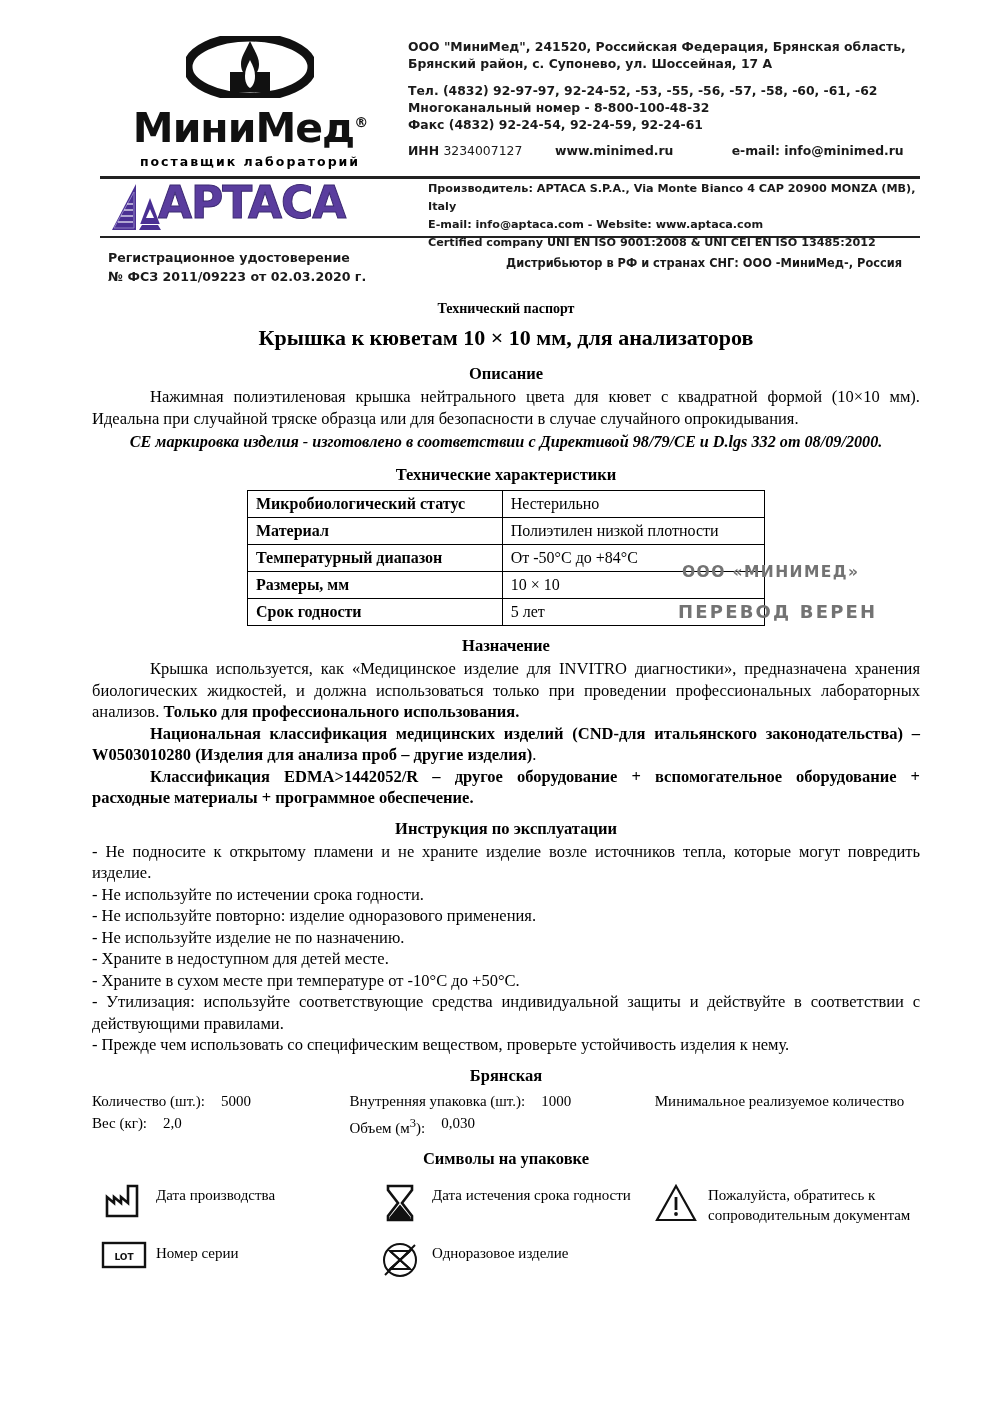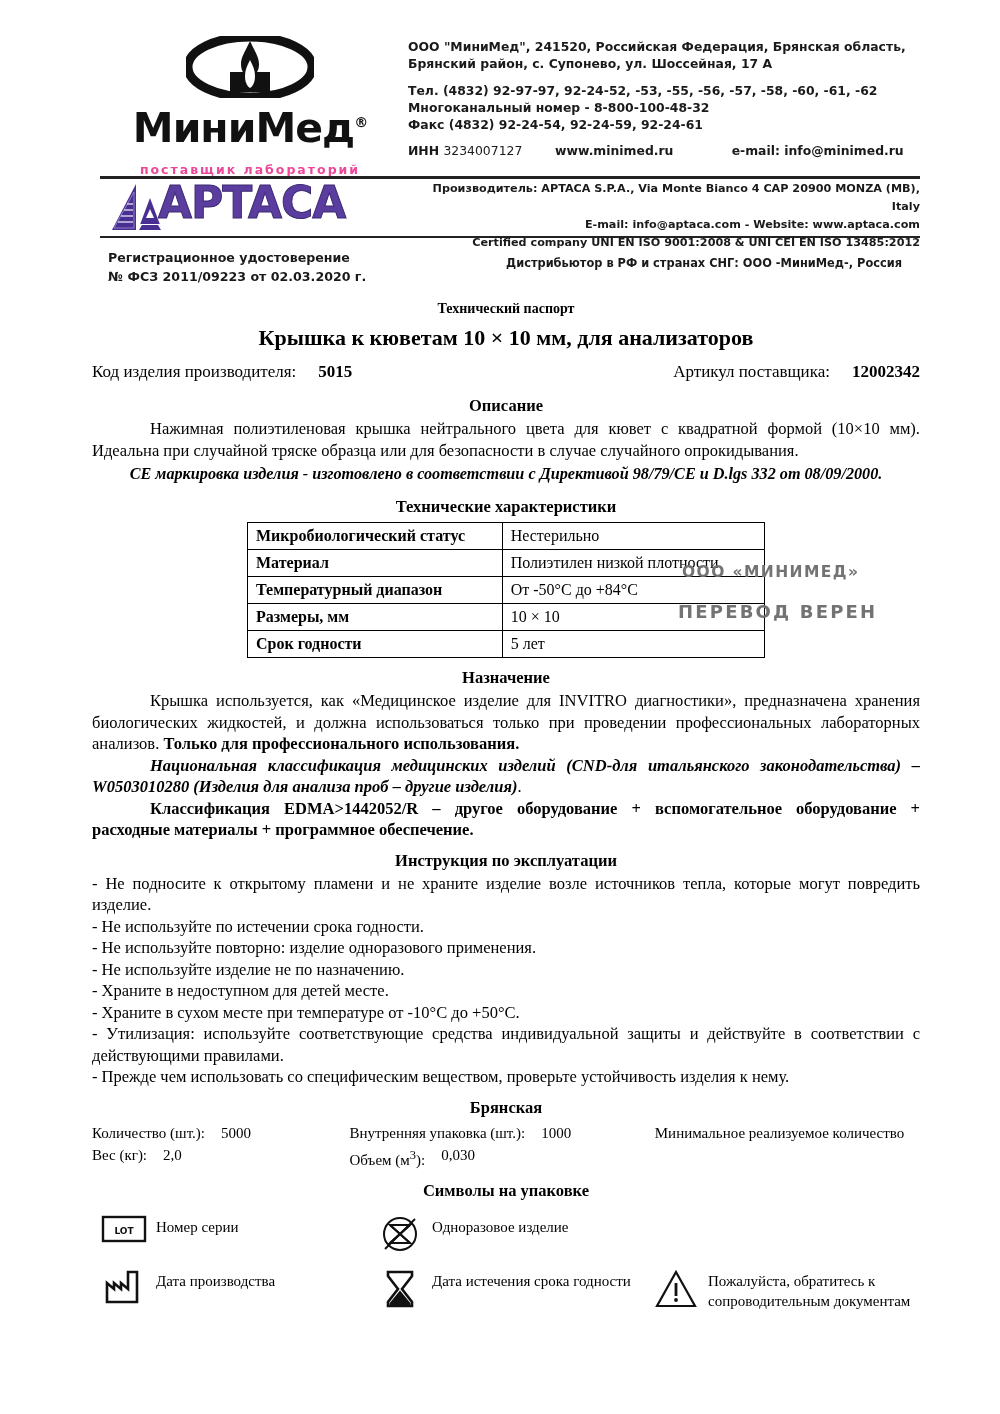--- a/index.html
+++ b/index.html
@@ -8,21 +8,21 @@
 
   
   .hdr{position:absolute;left:0;top:0;width:1000px;height:175px;}
   .logo-box{position:absolute;left:100px;top:36px;width:300px;height:140px;}
   .logo-oval{position:absolute;left:86px;top:0px;width:128px;height:62px;}
   .logo-word{position:absolute;left:0;top:62px;width:300px;text-align:center;
     font-family:"DejaVu Sans",sans-serif;font-weight:bold;font-size:41px;line-height:48px;
     letter-spacing:-1px;color:#111;}
   .logo-word sup{font-size:14px;vertical-align:super;}
   .logo-sub{position:absolute;left:0;top:118px;width:300px;text-align:center;
-    font-family:"DejaVu Sans",sans-serif;font-weight:bold;font-size:12.5px;letter-spacing:2.0px;color:#ec4899;margin-top:8px;}
+    font-family:"DejaVu Sans",sans-serif;font-weight:bold;font-size:12.5px;letter-spacing:2.0px;color:#000000;}
 
   .hdr-right{position:absolute;left:408px;top:38px;width:510px;
     font-family:"DejaVu Sans",sans-serif;font-weight:bold;font-size:12.4px;color:#1a1a1a;}
   .hdr-right .ln{line-height:17px;white-space:nowrap;}
   .hdr-gap{height:10px;}
   .inn-row{display:flex;margin-top:10px;line-height:16px;}
   .inn-row .c1{width:150px;}
   .inn-row .c2{width:180px;}
   .inn-row .c3{width:190px;}
   .inn-lbl{font-weight:bold;text-align:center;}
@@ -32,41 +32,41 @@
   .rule1{top:176px;height:3px;}
   .rule2{top:236px;height:2px;}
 
   
   .aptaca-band{position:absolute;left:0;top:178px;width:840px;height:62px;}
   .apt-logo{position:absolute;left:108px;top:0px;width:320px;height:58px;}
   .apt-tri{position:absolute;left:0;top:4px;width:60px;height:50px;}
   .apt-word{position:absolute;left:50px;top:-1px;
     font-family:"DejaVu Sans",sans-serif;font-weight:bold;font-size:44px;letter-spacing:-1px;
     color:#5a3d9e;-webkit-text-stroke:1px #3d2a72;}
-  .apt-right{position:absolute;left:428px;top:2px;width:492px;text-align:right;
+  .apt-right{position:absolute;left:428px;top:2px;width:492px;
     font-family:"DejaVu Sans",sans-serif;font-weight:bold;font-size:11.2px;color:#1a1a1a;line-height:18px;}
 
   .reg-block{position:absolute;left:108px;top:248px;
     font-family:"DejaVu Sans",sans-serif;font-weight:bold;font-size:12.6px;line-height:19px;color:#1a1a1a;}
   .dist-block{position:absolute;left:506px;top:256px;
     font-family:"DejaVu Sans",sans-serif;font-weight:bold;font-size:11.4px;color:#1a1a1a;}
 
   
   .doc{position:absolute;left:92px;top:296px;width:828px;}
   .c{text-align:center;}
   .b{font-weight:bold;}
   .t1{font-size:14px;font-weight:bold;line-height:26px;}
   .t2{font-size:22px;font-weight:bold;line-height:32px;}
   .row-codes{display:flex;justify-content:space-between;font-size:17px;line-height:28px;margin-top:4px;}
   .row-codes .lbl{font-weight:normal;}
   .row-codes .val{font-weight:bold;margin-left:22px;}
   .sec-h{font-size:16.5px;font-weight:bold;text-align:center;line-height:25px;margin-top:7px;}
   .p{font-size:16.5px;line-height:21.5px;text-align:justify;}
   .p.ind{text-indent:58px;}
-  .it{font-style:italic;font-weight:bold;}
+  .it{font-weight:bold;}
   .ce-line{font-size:16.2px;font-weight:bold;font-style:italic;text-align:center;line-height:26px;}
 
   
   .tbl-wrap{position:relative;margin:3px auto 0;width:518px;}
   table.spec{border-collapse:collapse;width:518px;font-size:16px;}
   table.spec td{border:1px solid #000;padding:2px 8px;line-height:22px;height:22px;}
   table.spec td.k{width:244px;font-weight:bold;}
   table.spec td.v{width:258px;}
 
   .stamp{position:absolute;color:#737373;font-family:"DejaVu Sans",sans-serif;font-weight:bold;
@@ -156,24 +156,20 @@
     <div>Регистрационное удостоверение</div>
     <div>№ ФСЗ 2011/09223 от 02.03.2020 г.</div>
   </div>
   <div class="dist-block">Дистрибьютор в РФ и странах СНГ: ООО -МиниМед-, Россия</div>
 
   <div class="doc">
 
     <div class="t1 c">Технический паспорт</div>
     <div class="t2 c">Крышка к кюветам 10 × 10 мм, для анализаторов</div>
 
-    <div class="row-codes">
-      <div><span class="lbl">Код изделия производителя:</span><span class="val">5015</span></div>
-      <div><span class="lbl">Артикул поставщика:</span><span class="val">12002342</span></div>
-    </div>
 
     <div class="sec-h">Описание</div>
     <div class="p ind">Нажимная полиэтиленовая крышка нейтрального цвета для кювет с квадратной формой (10×10 мм). Идеальна при случайной тряске образца или для безопасности в случае случайного опрокидывания.</div>
     <div class="ce-line">CE маркировка изделия - изготовлено в соответствии с Директивой 98/79/CE и D.lgs 332 от 08/09/2000.</div>
 
     <div class="sec-h">Технические характеристики</div>
     <div class="tbl-wrap">
       <table class="spec">
         <tbody>
           <tr>
@@ -243,20 +239,53 @@
         <div class="pg-row">
             <span class="pg-lbl">Минимальное реализуемое количество</span>
           </div>
       </div>
     </div>
 
     <div class="sec-h">Символы на упаковке</div>
 
     <div class="sym-area">
       <div class="sym-row">
+
+        <div class="sym-cell">
+          <div class="sym-ic">
+            <svg width="40" height="36" viewBox="0 0 40 36">
+              <path d="M3 33 L3 14 L10 20 L10 14 L17 20 L17 14 L24 20 L24 3 L33 3 L33 33 Z" fill="none" stroke="#111" stroke-width="2.6" stroke-linejoin="miter"></path>
+            </svg>
+          </div>
+          <div class="sym-tx">Дата производства</div>
+        </div>
+
+        <div class="sym-cell">
+          <div class="sym-ic">
+            <svg width="34" height="40" viewBox="0 0 34 40">
+              <path d="M5 3 L29 3 L29 7 L19 20 L29 33 L29 37 L5 37 L5 33 L15 20 L5 7 Z" fill="none" stroke="#111" stroke-width="2.6" stroke-linejoin="miter"></path>
+              <path d="M6.5 34.2 L27.5 34.2 L27.5 36 L6.5 36 Z M17 21.6 L27.5 34.2 L6.5 34.2 Z" fill="#111"></path>
+            </svg>
+          </div>
+          <div class="sym-tx">Дата истечения срока годности</div>
+        </div>
+
+        <div class="sym-cell">
+          <div class="sym-ic">
+            <svg width="44" height="40" viewBox="0 0 44 40">
+              <polygon points="22,3 41,37 3,37" fill="none" stroke="#111" stroke-width="2.2"></polygon>
+              <rect x="20.6" y="14" width="2.8" height="13" fill="#111"></rect>
+              <circle cx="22" cy="31" r="1.9" fill="#111"></circle>
+            </svg>
+          </div>
+          <div class="sym-tx">Пожалуйста, обратитесь к сопроводительным документам</div>
+        </div>
+      </div>
+
+      <div class="sym-row">
         <div class="sym-cell">
           <div class="sym-ic">
             <svg width="46" height="28" viewBox="0 0 46 28">
               <rect x="2" y="2" width="42" height="24" fill="none" stroke="#111" stroke-width="2.4"></rect>
               <text x="23" y="19" font-family="DejaVu Sans, sans-serif" font-size="9" font-weight="bold" text-anchor="middle" fill="#111">LOT</text>
             </svg>
           </div>
           <div class="sym-tx">Номер серии</div>
         </div>
 
@@ -267,53 +296,20 @@
               <path d="M9 10 L29 28 M29 10 L9 28" stroke="#111" stroke-width="2" fill="none"></path>
               <path d="M9 10 L29 10 L9 28 L29 28 Z" fill="none" stroke="#111" stroke-width="2"></path>
               <line x1="4" y1="34" x2="34" y2="4" stroke="#111" stroke-width="2"></line>
             </svg>
           </div>
           <div class="sym-tx">Одноразовое изделие</div>
         </div>
 
         <div class="sym-cell"></div>
       </div>
-
-      <div class="sym-row">
-
-        <div class="sym-cell">
-          <div class="sym-ic">
-            <svg width="40" height="36" viewBox="0 0 40 36">
-              <path d="M3 33 L3 14 L10 20 L10 14 L17 20 L17 14 L24 20 L24 3 L33 3 L33 33 Z" fill="none" stroke="#111" stroke-width="2.6" stroke-linejoin="miter"></path>
-            </svg>
-          </div>
-          <div class="sym-tx">Дата производства</div>
-        </div>
-
-        <div class="sym-cell">
-          <div class="sym-ic">
-            <svg width="34" height="40" viewBox="0 0 34 40">
-              <path d="M5 3 L29 3 L29 7 L19 20 L29 33 L29 37 L5 37 L5 33 L15 20 L5 7 Z" fill="none" stroke="#111" stroke-width="2.6" stroke-linejoin="miter"></path>
-              <path d="M6.5 34.2 L27.5 34.2 L27.5 36 L6.5 36 Z M17 21.6 L27.5 34.2 L6.5 34.2 Z" fill="#111"></path>
-            </svg>
-          </div>
-          <div class="sym-tx">Дата истечения срока годности</div>
-        </div>
-
-        <div class="sym-cell">
-          <div class="sym-ic">
-            <svg width="44" height="40" viewBox="0 0 44 40">
-              <polygon points="22,3 41,37 3,37" fill="none" stroke="#111" stroke-width="2.2"></polygon>
-              <rect x="20.6" y="14" width="2.8" height="13" fill="#111"></rect>
-              <circle cx="22" cy="31" r="1.9" fill="#111"></circle>
-            </svg>
-          </div>
-          <div class="sym-tx">Пожалуйста, обратитесь к сопроводительным документам</div>
-        </div>
-      </div>
     </div>
 
   </div>
 
   <div class="stamp stamp1">ООО «МИНИМЕД»</div>
   <div class="stamp stamp2">ПЕРЕВОД ВЕРЕН</div>
 
 </div>
 
 </body></html>

